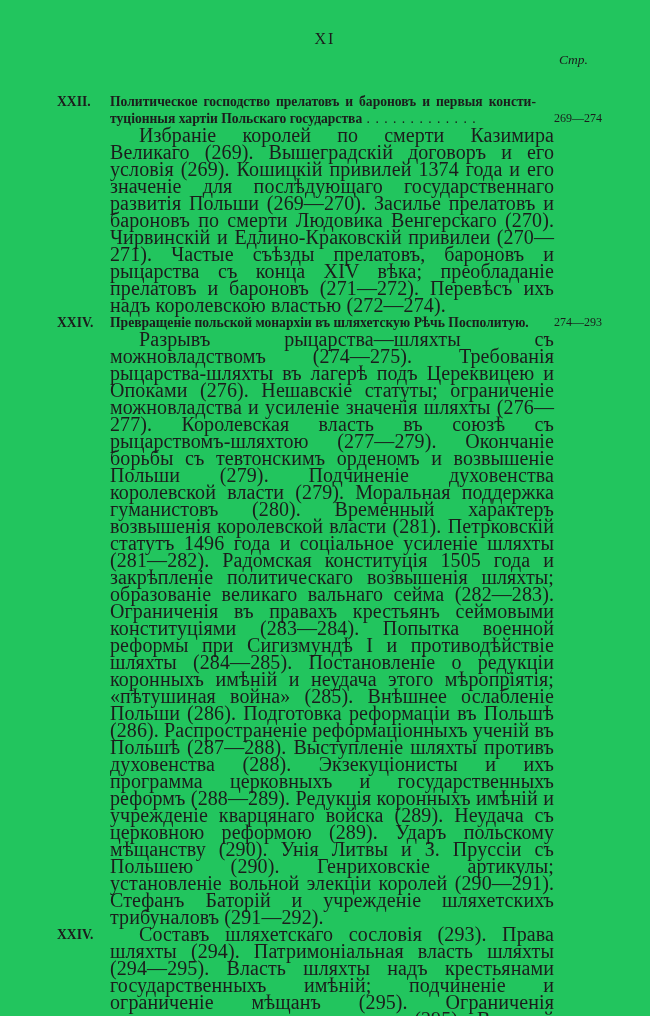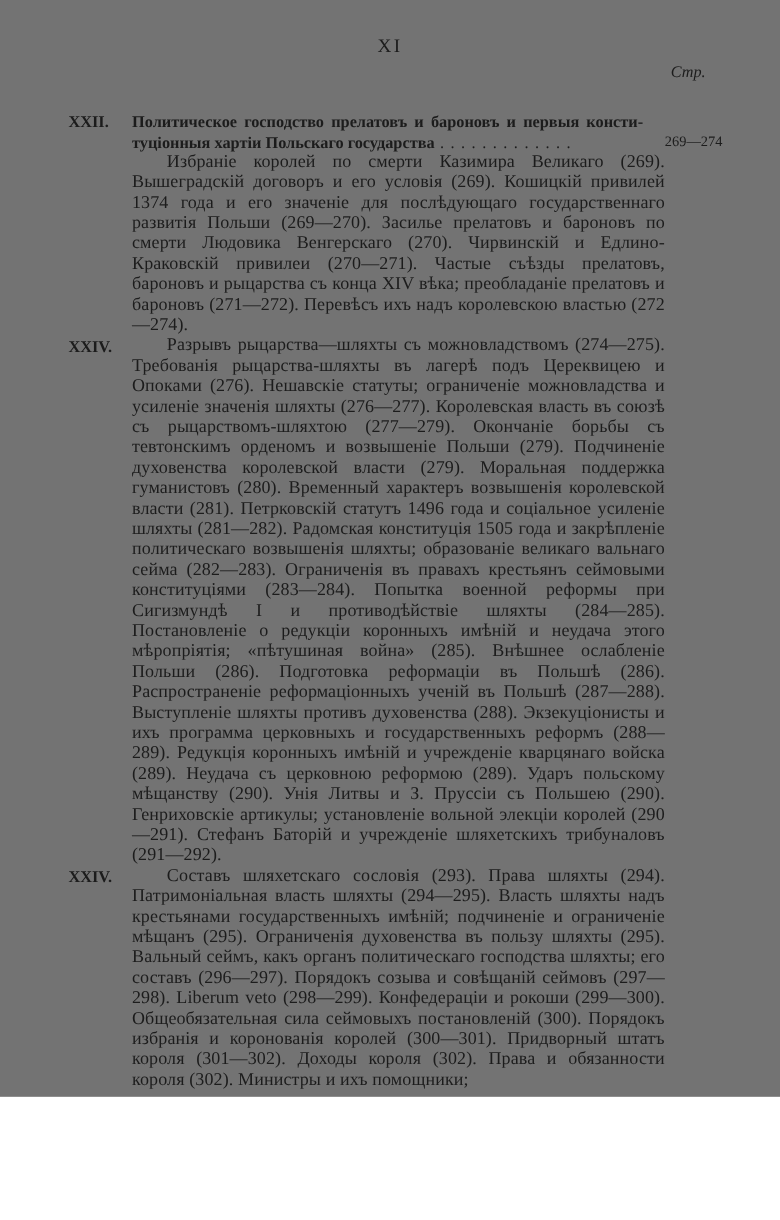--- a/index.html
+++ b/index.html
@@ -1,20 +1,20 @@
 <!DOCTYPE html>
 <html><head>
 <meta charset="utf-8">
 <style>
   html, body { margin: 0; padding: 0; }
   .page {
     position: relative;
     width: 650px;
-    height: 914px;
-    background: #737373;
+    height: 1016px;
+    background: #22c55e;
     font-family: "Liberation Serif", "DejaVu Serif", serif;
     color: #1c1c1c;
     overflow: hidden;
   }
   .folio {
     position: absolute;
     top: 30px;
     left: 0;
     width: 100%;
     text-align: center;
@@ -66,21 +66,21 @@
     right: 0;
     bottom: 0;
     font-weight: normal;
     font-size: 12px;
     line-height: 17px;
     white-space: nowrap;
   }
   .body-text {
     margin-left: 53px;
     margin-right: 48px;
-    font-size: 15px;
+    font-size: 20px;
     line-height: 17px;
     letter-spacing: 0.1px;
     text-align: justify;
     text-indent: 29px;
     hyphens: manual;
   }
 </style>
 </head>
 <body>
 
@@ -96,20 +96,24 @@
       <div class="numeral">XXII.</div>
       <div class="heading">
         <span>Политическое господство прелатовъ и бароновъ и первыя консти­туціонныя хартіи Польскаго государства</span><span class="dots"> . . . . . . . . . . . . .</span>
         <span class="pages">269—274</span>
       </div>
       <div class="body-text">Избраніе королей по смерти Казимира Великаго (269). Вышеградскій договоръ и его условія (269). Кошицкій привилей 1374 года и его значеніе для послѣдующаго государственнаго развитія Польши (269—270). Засилье прелатовъ и бароновъ по смерти Людовика Венгерскаго (270). Чирвинскій и Едлино-Краковскій привилеи (270—271). Частые съѣзды прелатовъ, бароновъ и рыцарства съ конца XIV вѣка; преобладаніе прелатовъ и бароновъ (271—272). Перевѣсъ ихъ надъ королевскою властью (272—274).</div>
     </div>
 
     <div class="entry">
       <div class="numeral">XXIV.</div>
+      <div class="heading">
+        <span>Превращеніе польской монархіи въ шляхетскую Рѣчь Посполитую.</span><span class="dots"></span>
+        <span class="pages">274—293</span>
+      </div>
       <div class="body-text">Разрывъ рыцарства—шляхты съ можновладствомъ (274—275). Требованія рыцарства-шляхты въ лагерѣ подъ Цереквицею и Опоками (276). Нешавскіе статуты; ограниченіе можновладства и усиленіе значенія шляхты (276—277). Королевская власть въ союзѣ съ рыцарствомъ-шляхтою (277—279). Окончаніе борьбы съ тевтонскимъ орденомъ и возвышеніе Польши (279). Подчиненіе духовенства королевской власти (279). Моральная поддержка гуманистовъ (280). Временный характеръ возвышенія королевской власти (281). Петрковскій статутъ 1496 года и соціальное усиленіе шляхты (281—282). Радомская конституція 1505 года и закрѣпленіе политическаго возвышенія шляхты; образованіе великаго вальнаго сейма (282—283). Ограниченія въ правахъ крестьянъ сеймовыми конституціями (283—284). Попытка военной реформы при Сигизмундѣ I и противодѣйствіе шляхты (284—285). Постановленіе о редукціи коронныхъ имѣній и неудача этого мѣропріятія; «пѣтушиная война» (285). Внѣшнее ослабленіе Польши (286). Подготовка реформаціи въ Польшѣ (286). Распространеніе реформаціонныхъ ученій въ Польшѣ (287—288). Выступленіе шляхты противъ духовенства (288). Экзекуціонисты и ихъ программа церковныхъ и государственныхъ реформъ (288—289). Редукція коронныхъ имѣній и учрежденіе кварцянаго войска (289). Неудача съ церковною реформою (289). Ударъ польскому мѣщанству (290). Унія Литвы и З. Пруссіи съ Польшею (290). Генриховскіе артикулы; установленіе вольной элекціи королей (290—291). Стефанъ Баторій и учрежденіе шляхетскихъ трибуналовъ (291—292).</div>
     </div>
 
     <div class="entry">
       <div class="numeral">XXIV.</div>
       <div class="body-text">Составъ шляхетскаго сословія (293). Права шляхты (294). Патримоніальная власть шляхты (294—295). Власть шляхты надъ крестьянами государственныхъ имѣній; подчиненіе и ограниченіе мѣщанъ (295). Ограниченія духовенства въ пользу шляхты (295). Вальный сеймъ, какъ органъ политическаго господства шляхты; его составъ (296—297). Порядокъ созыва и совѣщаній сеймовъ (297—298). Liberum veto (298—299). Конфедераціи и рокоши (299—300). Общеобязательная сила сеймовыхъ постановленій (300). Порядокъ избранія и коронованія королей (300—301). Придворный штатъ короля (301—302). Доходы короля (302). Права и обязанности короля (302). Министры и ихъ помощники;</div>
     </div>
 
   </div>
 

